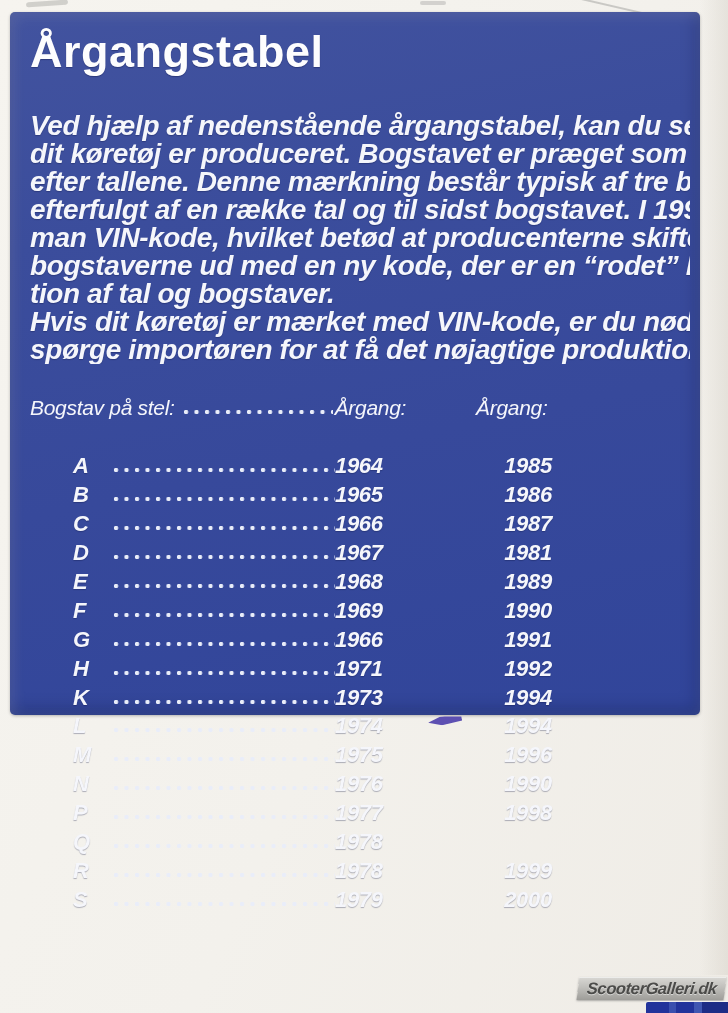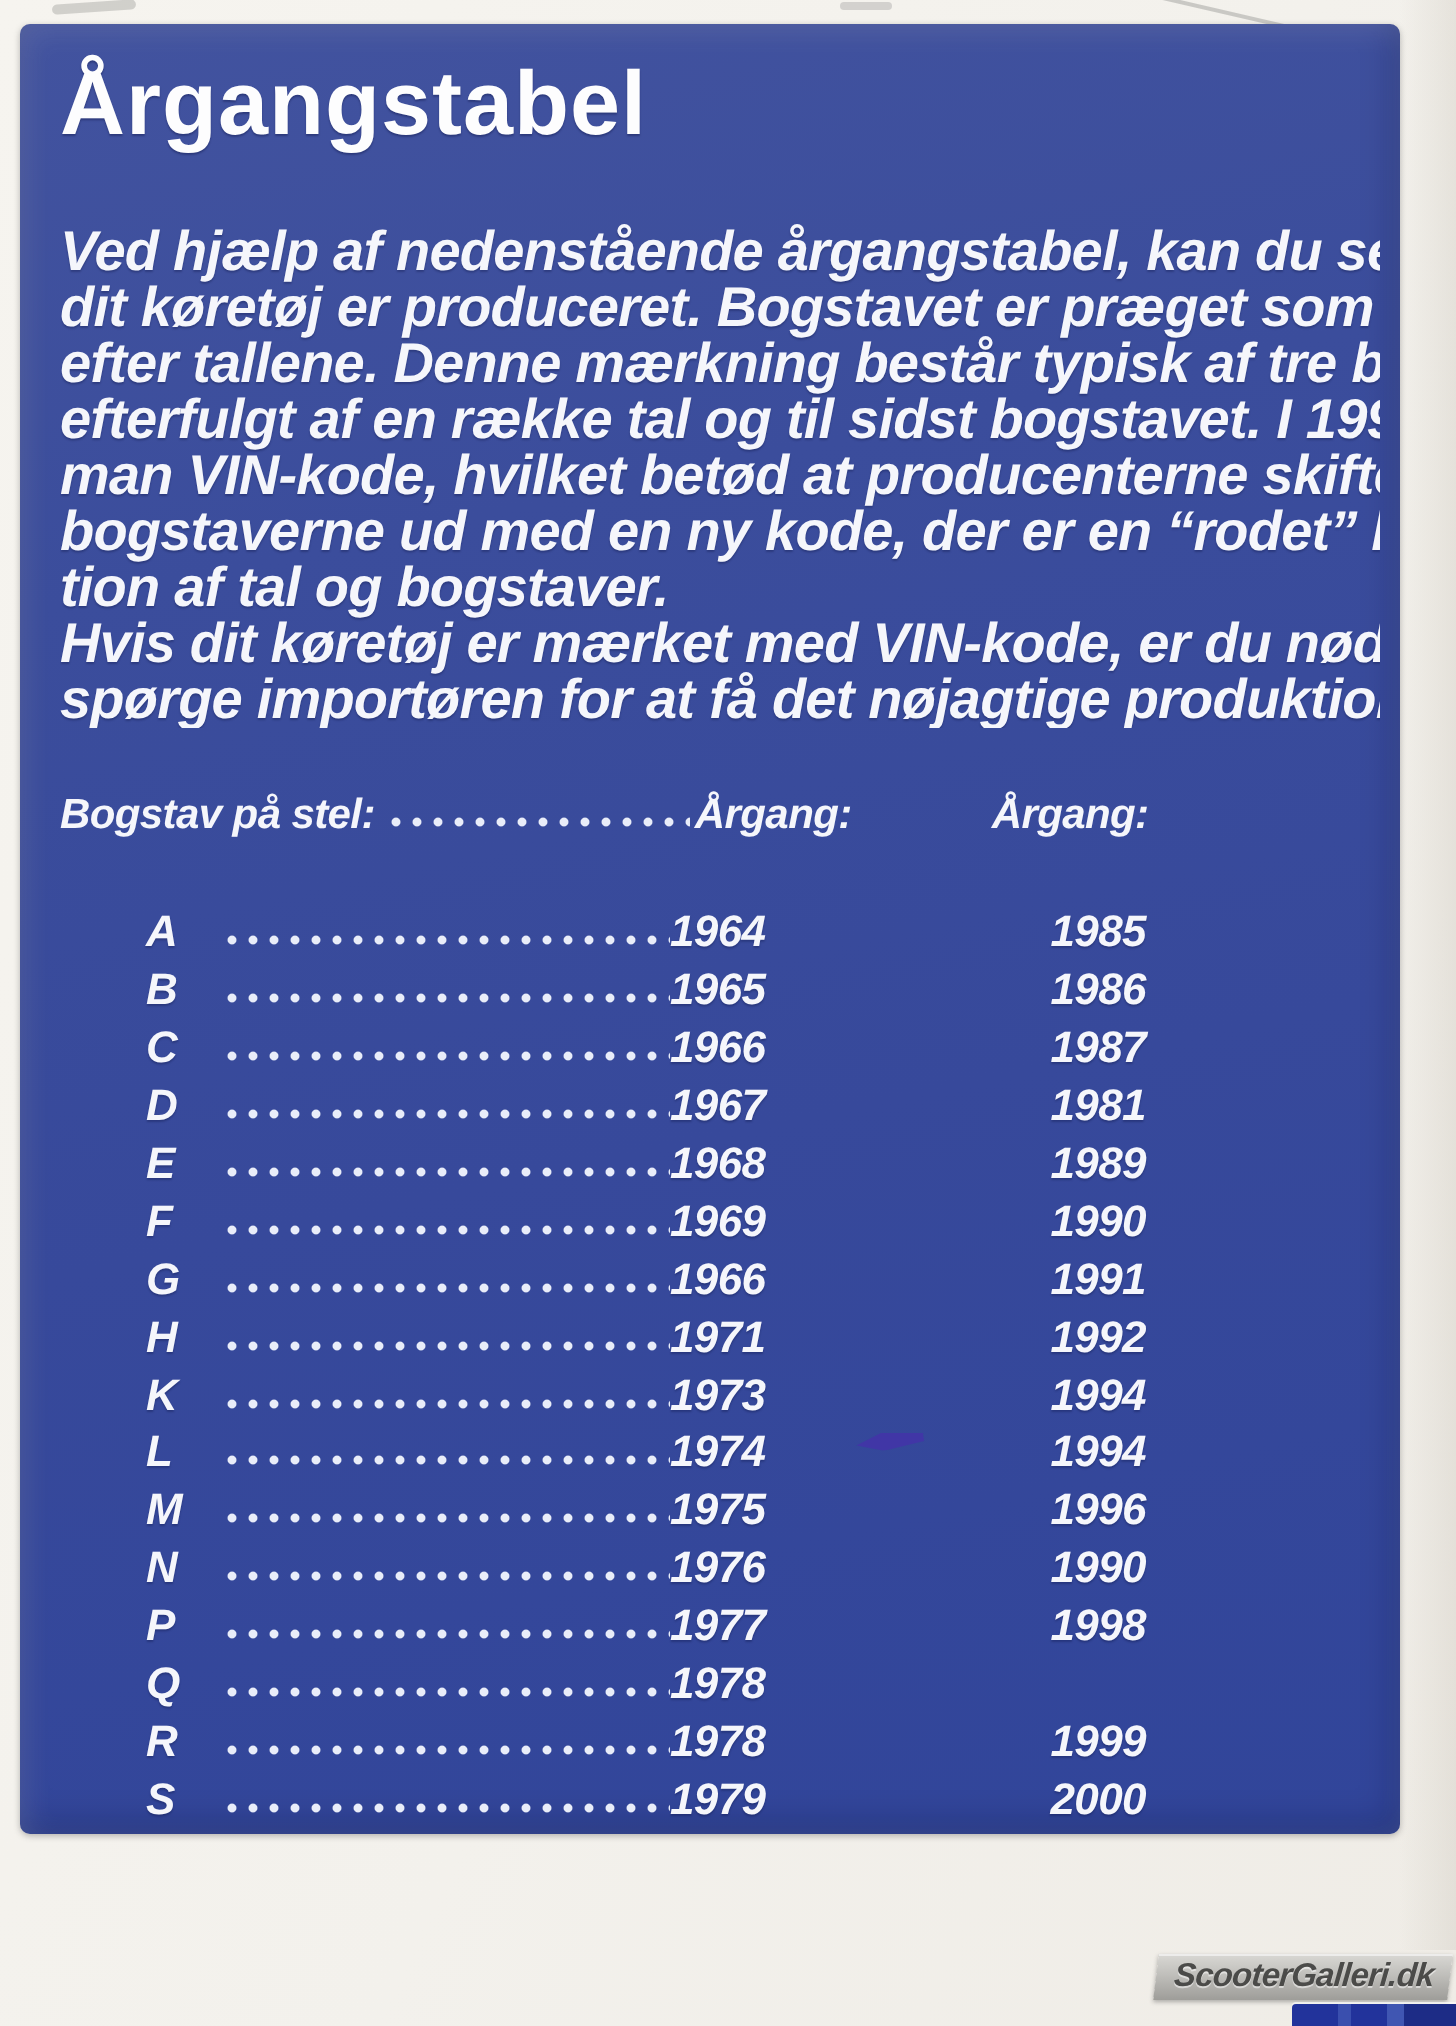--- a/index.html
+++ b/index.html
@@ -14,21 +14,21 @@
   }
   
   .artifact{position:absolute;pointer-events:none;}
   .a1{left:26px;top:1px;width:42px;height:5px;background:rgba(140,140,138,.35);border-radius:3px;transform:rotate(-4deg);}
   .a2{left:552px;top:6px;width:128px;height:2px;background:rgba(150,150,148,.45);transform:rotate(13deg);}
   .a3{left:420px;top:1px;width:26px;height:4px;background:rgba(150,150,148,.35);border-radius:2px;}
   .a4{left:700px;top:0;width:28px;height:975px;background:linear-gradient(90deg,rgba(210,206,198,.0),rgba(205,200,190,.35));}
 
   
   .panel{
-    position:absolute;left:10px;top:12px;width:690px;height:905px;
+    position:absolute;left:10px;top:12px;width:690px;height:703px;
     border-radius:5px;
     background:linear-gradient(168deg,#42539f 0%,#3b4d9c 28%,#37499b 60%,#31459a 100%);
     box-shadow:inset 3px 3px 14px rgba(255,255,255,.14),
                inset -3px -5px 16px rgba(5,10,50,.28),
                0 1px 3px rgba(60,60,60,.35);
     color:#f5f6fb;
   }
   .title{
     position:absolute;left:20px;top:14px;margin:0;
     font-size:45px;font-weight:bold;font-style:normal;
@@ -38,39 +38,39 @@
   .intro{
     position:absolute;left:20px;top:100px;width:660px;
     font-size:28px;font-weight:bold;font-style:italic;
     line-height:28px;letter-spacing:-0.4px;
     white-space:pre;overflow:hidden;
     text-shadow:0 1px 1px rgba(10,15,60,.3);
   }
   .thead{
     position:absolute;left:20px;top:384px;width:650px;
     display:flex;align-items:baseline;
-    font-size:21px;font-weight:bold;font-style:italic;letter-spacing:-0.3px;
+    font-size:21px;font-weight:normal;font-style:italic;letter-spacing:-0.3px;
   }
   .th-dots{width:150px;margin:0 2px 0 8px;}
   .th-spacer{width:70px;}
   .dots{
     height:6px;margin-bottom:-1px;
     background-image:radial-gradient(circle at 3px 3px,#e9edf9 1.9px,rgba(233,237,249,0) 2.5px);
     background-size:10.5px 6px;background-repeat:repeat-x;background-position:0 0;
   }
   .tbody{position:absolute;left:63px;top:441px;width:500px;}
   .row{
     display:flex;align-items:baseline;height:28.95px;
     font-size:22px;font-weight:bold;font-style:italic;letter-spacing:-0.3px;
     text-shadow:0 1px 1px rgba(10,15,60,.3);
   }
   .c-letter{flex:none;width:40px;}
   .row-dots{flex:none;width:222px;}
   .c-year1{flex:none;width:45px;text-align:left;}
-  .c-year2{flex:none;width:90px;margin-left:103px;text-align:right;}
+  .c-year2{flex:none;width:90px;margin-left:103px;text-align:center;}
 
   
   .pen-mark{
     position:absolute;left:418px;top:704px;width:34px;height:9px;
     background:#4334a8;opacity:.85;transform:rotate(-6deg);
     clip-path:polygon(0 55%,38% 0,100% 25%,100% 70%,40% 100%);
   }
 
   
   .watermark{

